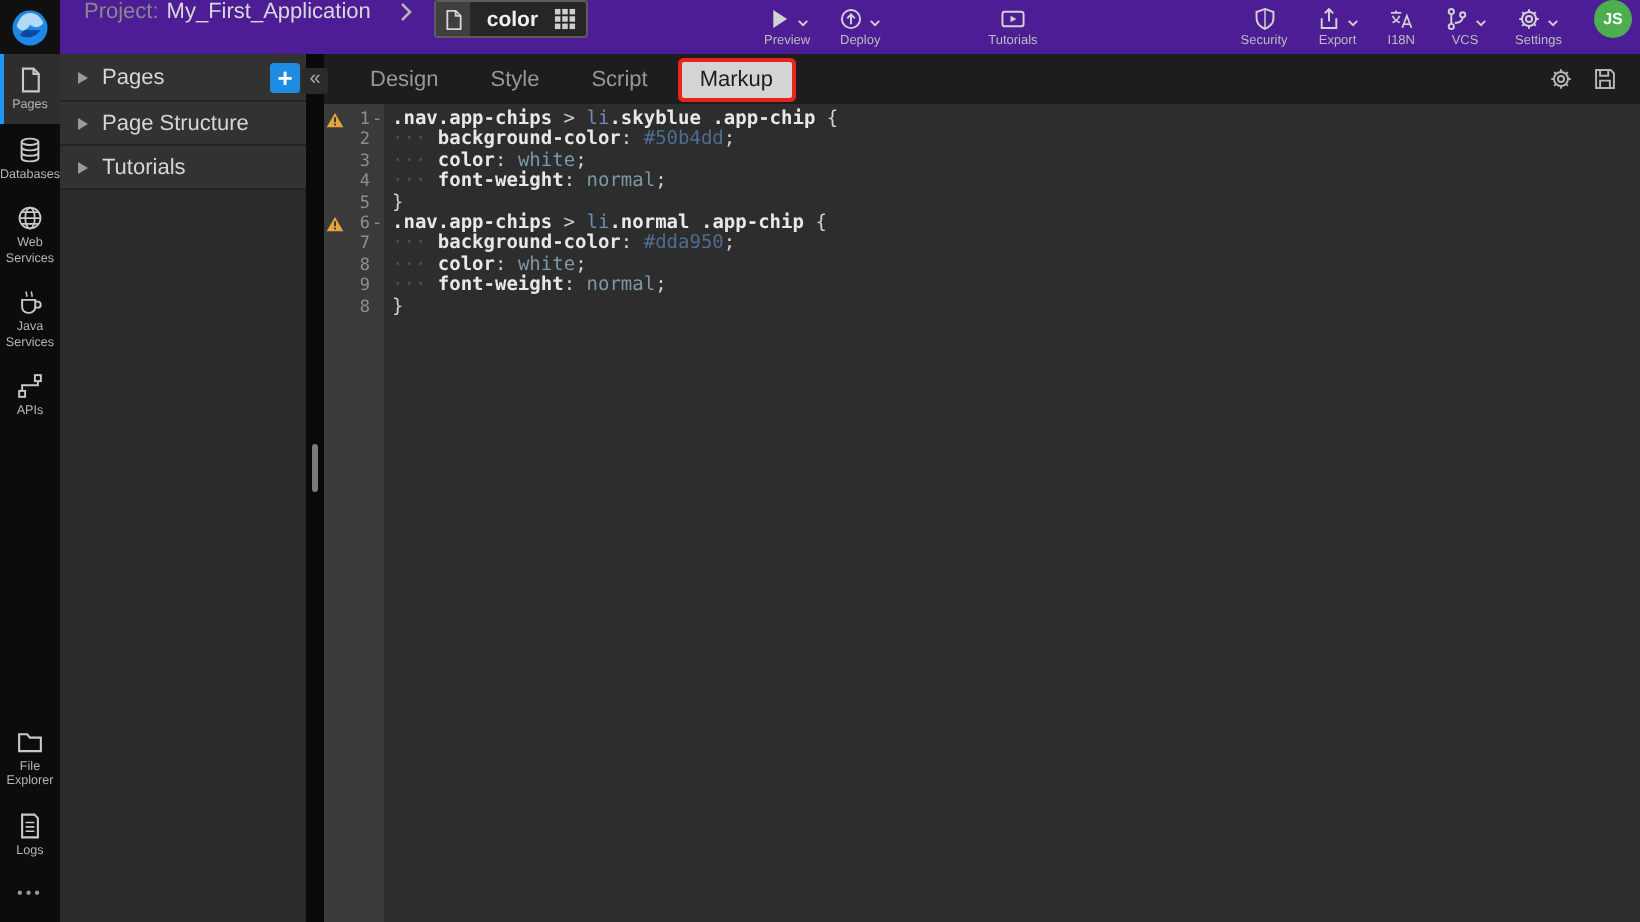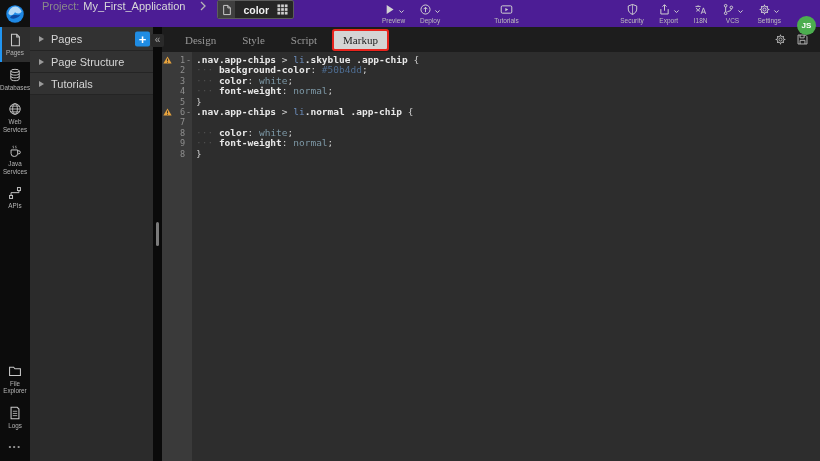--- a/index.html
+++ b/index.html
@@ -30,21 +30,21 @@
 
   .tb-actions { position:absolute; left:375px; top:0; height:27px; display:flex; align-items:center; }
   .tb-tools   { position:absolute; right:32px; top:0; height:27px; display:flex; align-items:center; }
   .tb-action  { display:flex; flex-direction:column; align-items:center; justify-content:center;
                 margin:0 7px; cursor:pointer; color:#d2d2d2; }
   .tb-action.gap-left { margin-left:46px; }
   .ico-row { display:flex; align-items:flex-end; height:13px; }
   .icon svg { width:13px; height:13px; display:block; }
   .icon.chev svg { width:7px; height:7px; margin-left:2px; margin-bottom:1px; }
   .tb-label { font-size:6.5px; color:#bdbdbd; margin-top:1px; white-space:nowrap; }
-  .avatar { position:absolute; right:4px; top:16px; width:19px; height:19px; border-radius:50%;
+  .avatar { position:absolute; right:4px; top:0; width:19px; height:19px; border-radius:50%;
             background:#4cae4f; color:#fff; font-size:8px; font-weight:bold;
             display:flex; align-items:center; justify-content:center; cursor:pointer; }
 
   
   .sidebar { position:absolute; left:0; top:27px; width:30px; height:434px; background:#0c0c0c;
              display:flex; flex-direction:column; z-index:4; }
   .sb-item { width:30px; padding:6px 0 5px; display:flex; flex-direction:column; align-items:center;
              color:#c9c9c9; cursor:pointer; }
   .sb-item .icon svg { width:14px; height:14px; }
   .sb-label { font-size:6.3px; color:#b5b5b5; text-align:center; line-height:7.5px; margin-top:2px; }
@@ -72,21 +72,21 @@
                   background:#2a2a2a; border-radius:2px; color:#a8a8a8; font-size:10px;
                   line-height:12px; text-align:center; cursor:pointer; }
   .split-handle { position:absolute; left:3px; top:195px; width:3px; height:24px;
                   background:#7a7a7a; border-radius:2px; cursor:col-resize; }
 
   
   .editor { position:absolute; left:162px; top:27px; width:658px; height:434px;
             display:flex; flex-direction:column; background:#2d2d2d; }
   .tabbar { height:25px; background:#1d1d1d; display:flex; align-items:center; flex:0 0 25px; }
   .tabs { display:flex; align-items:center; margin-left:14px; gap:8px; }
-  .tab { font-size:11px; color:#989898; padding:3px 9px; cursor:pointer; border-radius:1px;font-family:Liberation Serif, serif; }
+  .tab { font-size:11px; color:#989898; padding:3px 9px; cursor:pointer; border-radius:1px; }
   .tab.active { background:#d4d4d4; color:#1d1d1d; }
   .tab.highlighted { box-shadow:0 0 0 2px #e8241d; }
   .tabbar-icons { margin-left:auto; margin-right:11px; display:flex; gap:9px; color:#b5b5b5; }
   .tabbar-icons .ticon { cursor:pointer; display:flex; }
   .tabbar-icons svg { width:13px; height:13px; }
 
   .code { flex:1; font-family:"DejaVu Sans Mono", monospace; font-size:9.5px; line-height:10.4px;
           background:linear-gradient(90deg,#3a3a3a 0,#3a3a3a 30px,#2d2d2d 30px);
           padding-top:3px; overflow:hidden; cursor:text; }
   .code-row { display:flex; height:10.4px; }
@@ -443,20 +443,21 @@
             </svg>
           </span>
           <span class="gut-num">6</span>
           <span class="gut-fold">-</span>
           <span class="code-text"><span class="tk-sel">.nav.app-chips</span><span class="tk-pun"> &gt; </span><span class="tk-tag">li</span><span class="tk-sel">.normal</span><span class="tk-pun"> </span><span class="tk-sel">.app-chip</span><span class="tk-pun"> {</span></span>
         </div>
         <div class="code-row">
           <span class="gut-warn"></span>
           <span class="gut-num">7</span>
           <span class="gut-fold"></span>
+          <span class="code-text"><span class="tk-ind">··· </span><span class="tk-prop">background-color</span><span class="tk-pun">: </span><span class="tk-hex">#dda950</span><span class="tk-pun">;</span></span>
         </div>
         <div class="code-row">
           <span class="gut-warn"></span>
           <span class="gut-num">8</span>
           <span class="gut-fold"></span>
           <span class="code-text"><span class="tk-ind">··· </span><span class="tk-prop">color</span><span class="tk-pun">: </span><span class="tk-val">white</span><span class="tk-pun">;</span></span>
         </div>
         <div class="code-row">
           <span class="gut-warn"></span>
           <span class="gut-num">9</span>

